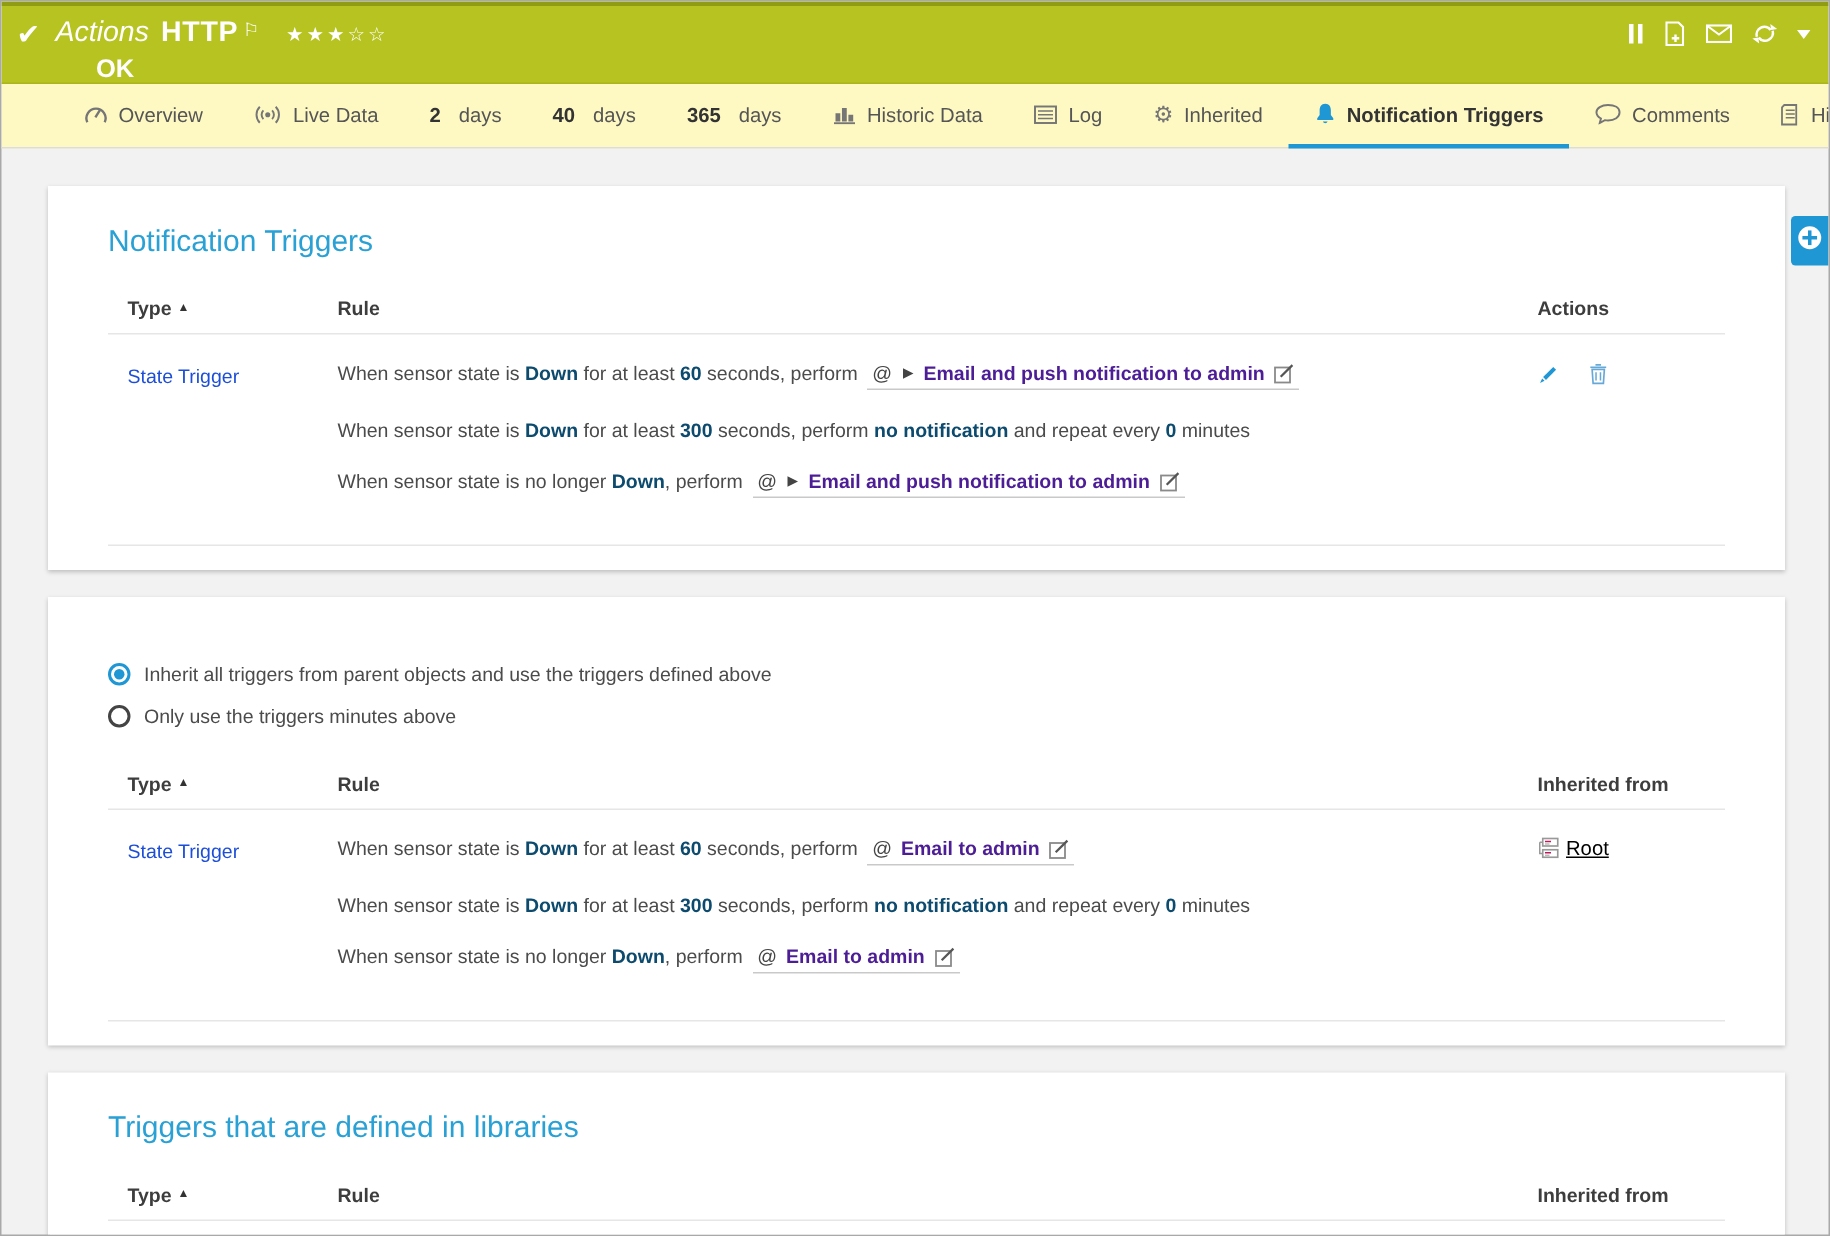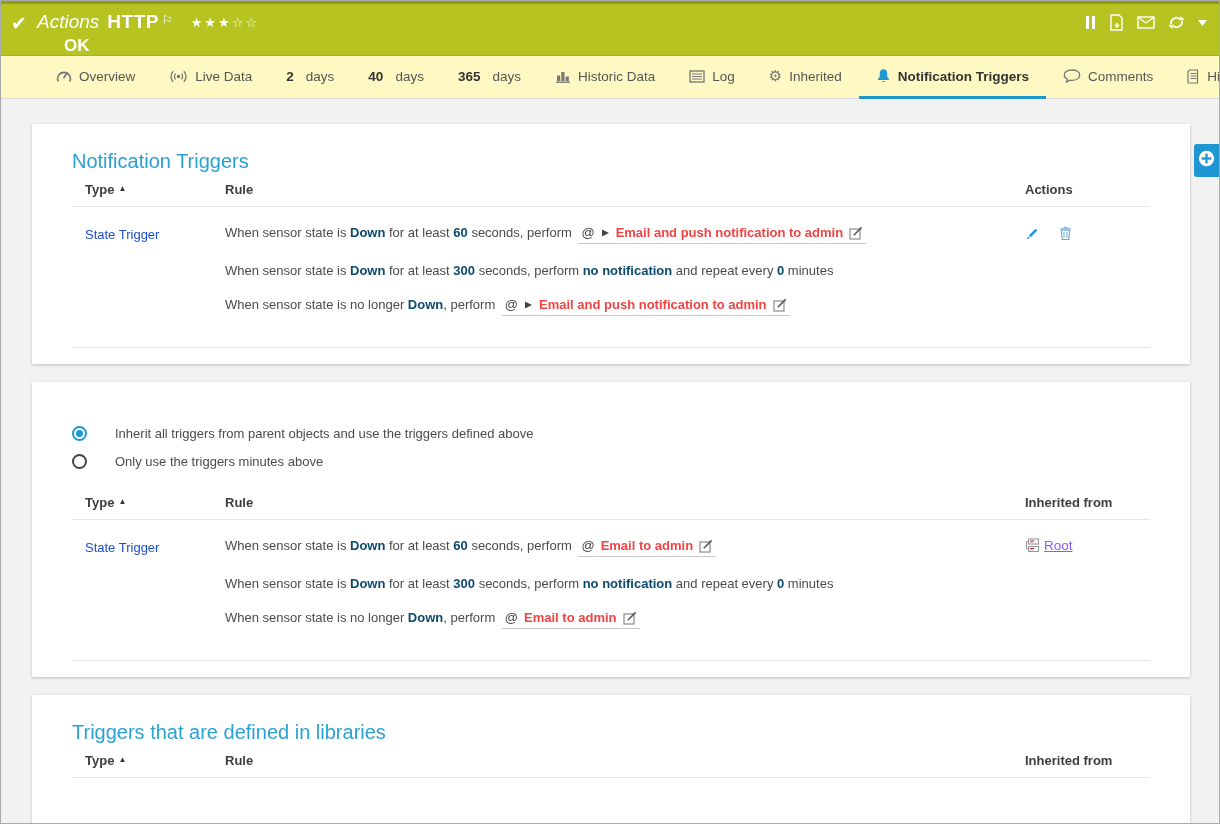--- a/index.html
+++ b/index.html
@@ -29,45 +29,45 @@
   .tab .t-icon { display:flex; align-items:center; color:#767676; }
   .tab.active { color:#333; font-weight:700; border-bottom-color:#1f97d4; }
   .tab.active .t-icon { color:#1f97d4; }
   .tab-num { font-weight:700; color:#333; margin-right:5px; }
   .gear-glyph { font-family:"DejaVu Sans",sans-serif; font-size:15px; line-height:1; }
 
   
   .content { padding:25px 29px 0 31px; }
   .panel { background:#fff; box-shadow:0 1px 3px rgba(0,0,0,.22); margin-bottom:18px; padding:24px 40px 0; }
   .panel-title { color:#2aa1d5; font-size:20px; font-weight:400; line-height:26px; }
-  .thead { display:grid; grid-template-columns:153px 1fr 125px; margin-top:8px;
+  .thead { display:grid; grid-template-columns:153px 1fr 125px; margin-top:24px;
            padding-bottom:9px; border-bottom:1px solid #e6e6e6; font-size:13px; font-weight:700; color:#3d3d3d; }
   .th-type { padding-left:13px; cursor:pointer; }
   .sort { font-size:8px; color:#333; vertical-align:3px; margin-left:4px; }
   .tbody { padding:18px 0 12px; border-bottom:1px solid #e6e6e6; }
   .trow { display:grid; grid-template-columns:153px 1fr 125px; }
   .cell-type { padding-left:13px; font-size:13px; color:#1d4ed8; line-height:15px; margin-top:2px; }
   .rule-line { font-size:13px; color:#4b4b4b; line-height:15px; margin-bottom:19px; }
   .rule-line b { color:#0c4a6e; }
   .notif-link { display:inline-flex; align-items:center; gap:6px; margin-left:3px;
                 border-bottom:1px solid #c9c9c9; padding:0 3px 3px; cursor:pointer;
                 color:#444; text-decoration:none; }
-  .notif-link b { font-weight:700; color:#ef4444; }
+  .notif-link b { font-weight:700; color:#4c1d95; }
   .cell-actions { display:flex; gap:19px; align-items:flex-start; padding-top:1px; }
   .cell-actions svg { cursor:pointer; }
-  .inherited-cell { display:flex; align-items:center; gap:3px; font-size:13.5px; color:#8b5cf6; cursor:pointer;text-decoration:underline; }
+  .inherited-cell { display:flex; align-items:center; gap:3px; font-size:13.5px; color:#000000; cursor:pointer;text-decoration:underline; }
   .panel-pad-bottom { height:16px; }
 
   
   .radio-group { margin:13px 0 20px; }
   .radio-row { display:flex; align-items:center; gap:9px; height:28px; cursor:pointer; }
   .radio-circle { width:15px; height:15px; border-radius:50%; border:2px solid #444; position:relative; flex:0 0 auto; }
   .radio-row.selected .radio-circle { border-color:#1f97d4; }
   .radio-row.selected .radio-circle::after { content:""; position:absolute; inset:2px; border-radius:50%; background:#1f97d4; }
-  .radio-label { font-size:13px; color:#4b4b4b;margin-left:19px; }
+  .radio-label { font-size:13px; color:#4b4b4b; }
 
   
   .add-flyout { position:absolute; right:0; top:143px; width:25px; height:33px; background:#1f97d4;
                 border-radius:3px 0 0 3px; display:flex; align-items:center; justify-content:center; cursor:pointer; }
 </style>
 </head>
 <body>
 
 <div class="screen">
 

